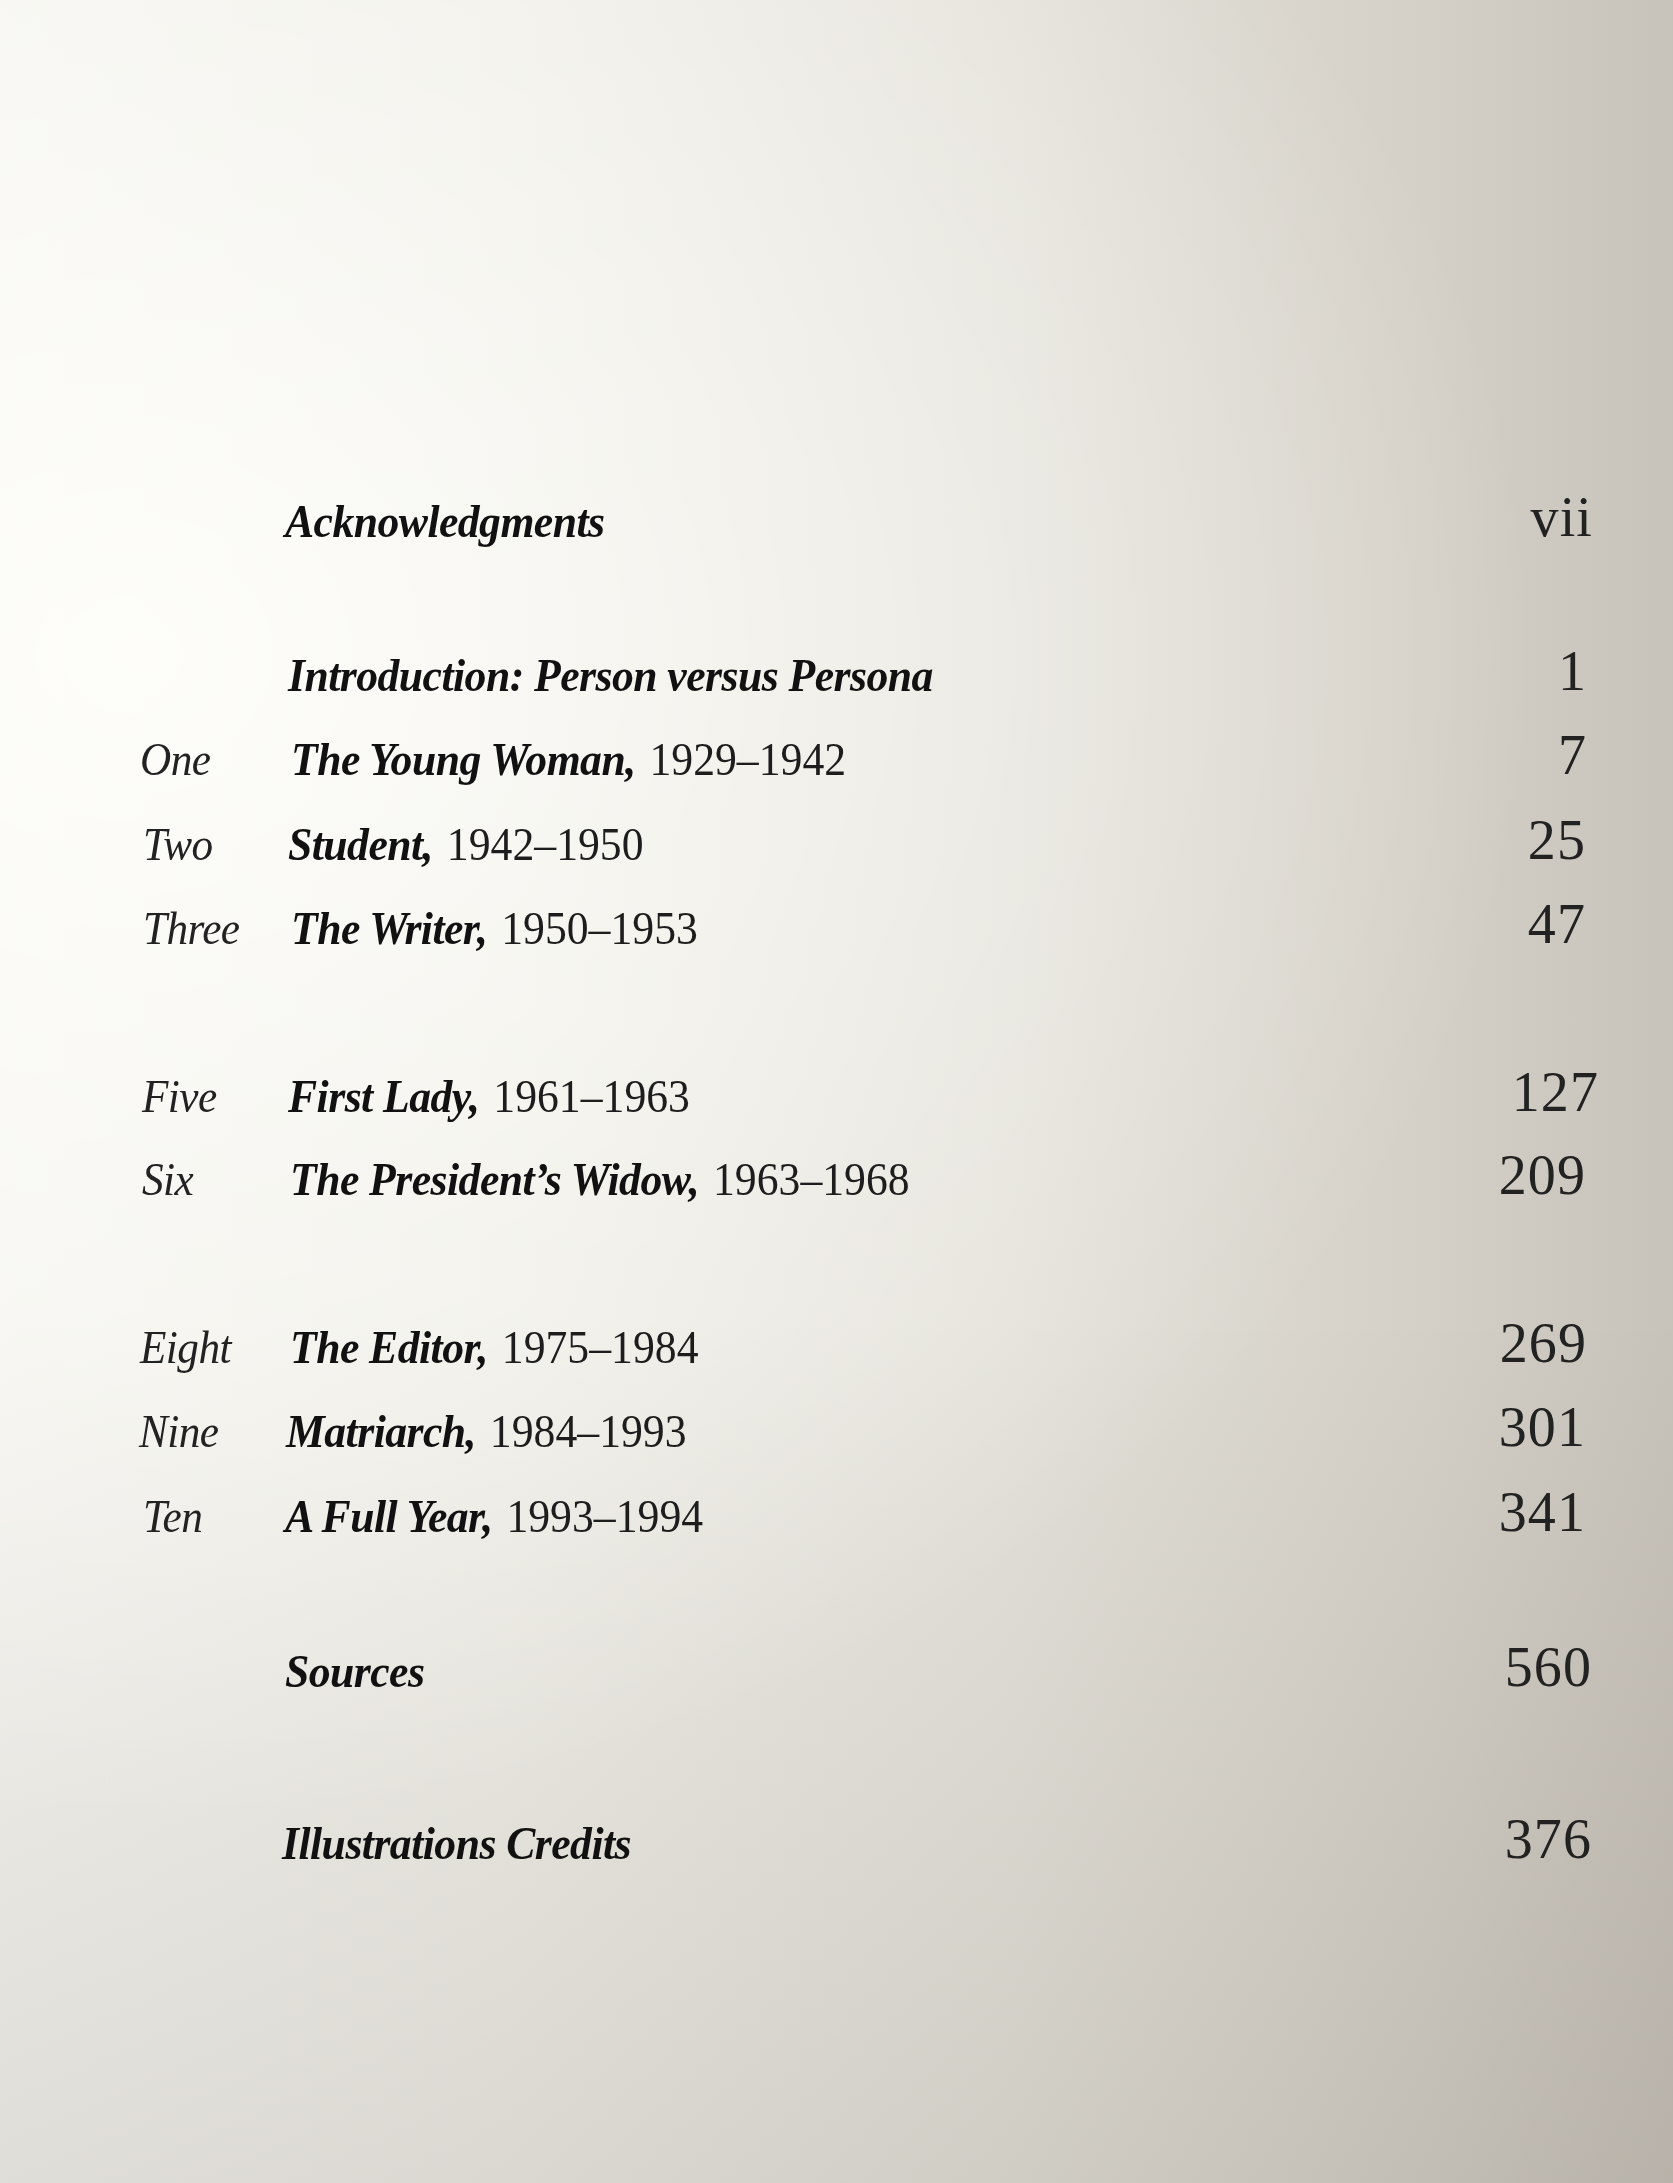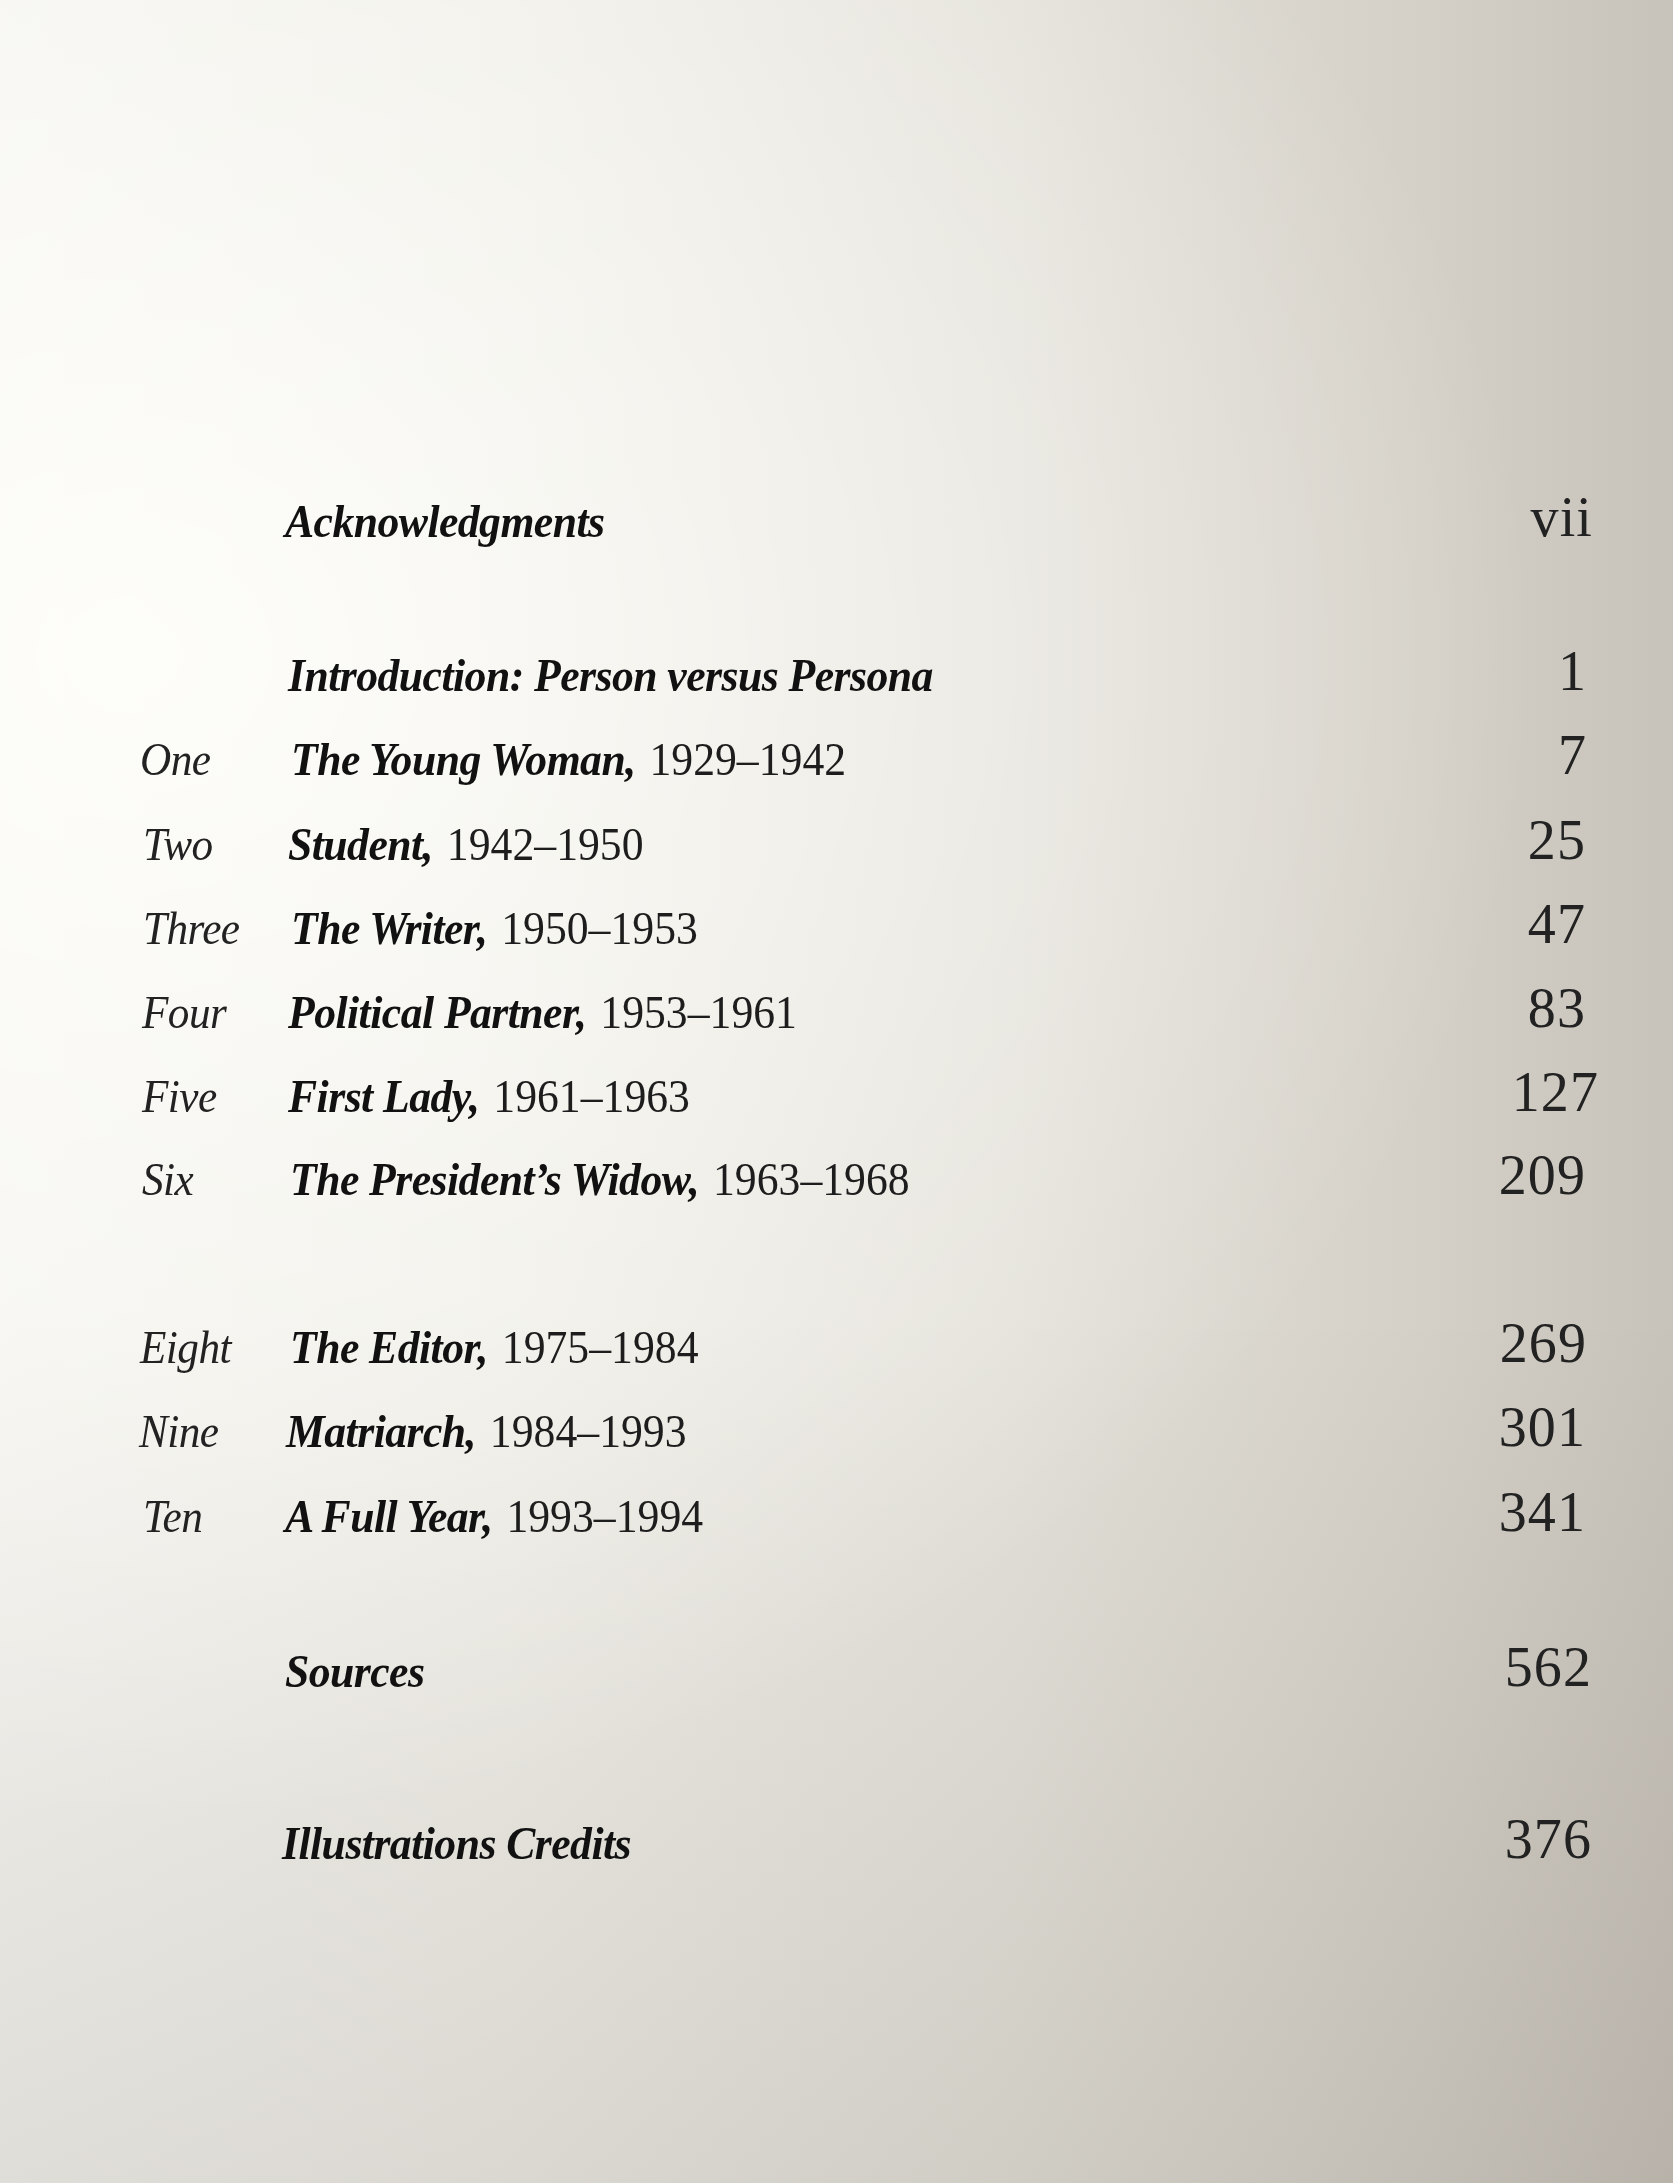--- a/index.html
+++ b/index.html
@@ -118,25 +118,20 @@
       <span class="entry" style="left:288px;"><span class="title">Student,</span> <span class="dates">1942–1950</span></span>
       <span class="page-num" style="right:87px;">25</span>
     </div>
 
     <div class="toc-row" style="top:889px;">
       <span class="chapter-num" style="left:143px;">Three</span>
       <span class="entry" style="left:291px;"><span class="title">The Writer,</span> <span class="dates">1950–1953</span></span>
       <span class="page-num" style="right:87px;">47</span>
     </div>
 
-    <div class="toc-row" style="top:973px;">
-      <span class="chapter-num" style="left:142px;">Four</span>
-      <span class="entry" style="left:288px;"><span class="title">Political Partner,</span> <span class="dates">1953–1961</span></span>
-      <span class="page-num" style="right:87px;">83</span>
-    </div>
 
     <div class="toc-row" style="top:1057px;">
       <span class="chapter-num" style="left:142px;">Five</span>
       <span class="entry" style="left:288px;"><span class="title">First Lady,</span> <span class="dates">1961–1963</span></span>
       <span class="page-num" style="right:74px;margin-left:16px;">127</span>
     </div>
 
     <div class="toc-row" style="top:1140px;">
       <span class="chapter-num" style="left:142px;">Six</span>
       <span class="entry" style="left:290px;"><span class="title">The President’s Widow,</span> <span class="dates">1963–1968</span></span>
@@ -159,21 +154,21 @@
     <div class="toc-row" style="top:1477px;">
       <span class="chapter-num" style="left:143px;">Ten</span>
       <span class="entry" style="left:285px;"><span class="title">A Full Year,</span> <span class="dates">1993–1994</span></span>
       <span class="page-num" style="right:87px;">341</span>
     </div>
 
     <div class="toc-row back" style="top:1632px;">
       <span class="entry">
         <span class="title">Sources</span>
       </span>
-      <span class="page-num" style="right:81px;">562</span>
+      <span class="page-num" style="right:81px;">560</span>
     </div>
 
 
     <div class="toc-row back" style="top:1804px;">
       <span class="entry" style="left:282px;">
         <span class="title">Illustrations Credits</span>
       </span>
       <span class="page-num" style="right:81px;margin-left:40px;">376</span>
     </div>
 

